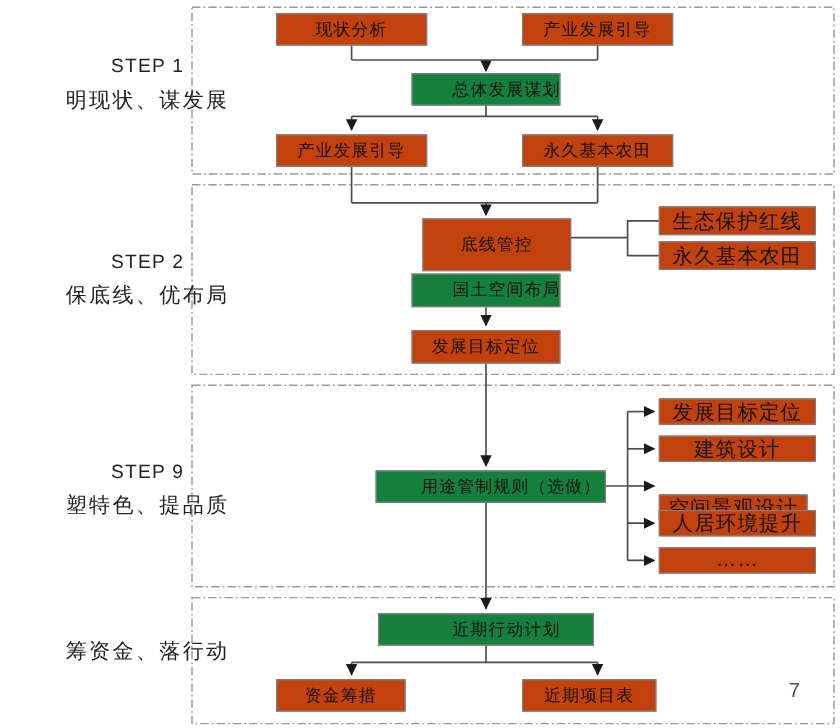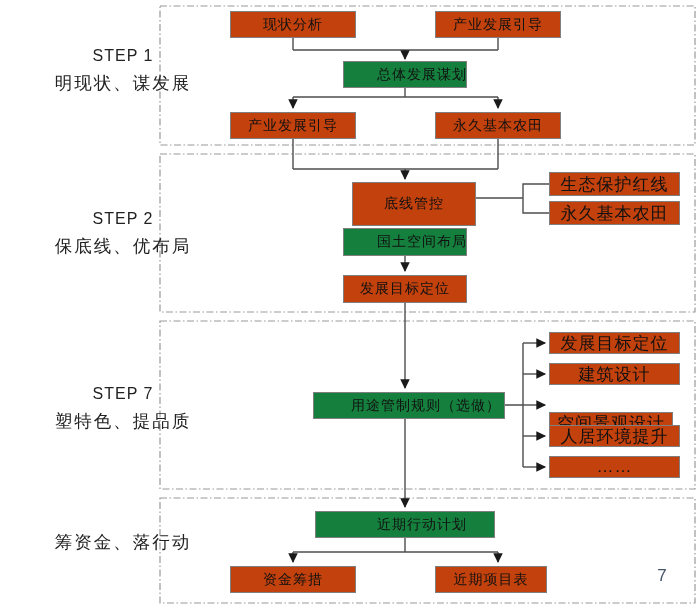--- a/index.html
+++ b/index.html
@@ -78,21 +78,21 @@
 
   <div class="steplabel" style="top:45px">
     <div class="en">STEP 1</div>
     <div class="cn">明现状、谋发展</div>
   </div>
   <div class="steplabel" style="top:208px">
     <div class="en">STEP 2</div>
     <div class="cn">保底线、优布局</div>
   </div>
   <div class="steplabel" style="top:383px">
-    <div class="en">STEP 7</div>
+    <div class="en">STEP 9</div>
     <div class="cn">塑特色、提品质</div>
   </div>
   <div class="steplabel" style="top:526px">
     <div class="cn">筹资金、落行动</div>
   </div>
 
   <div class="node" style="left:230px;top:11px;width:126px;height:27px">现状分析</div>
   <div class="node" style="left:435px;top:11px;width:126px;height:27px">产业发展引导</div>
   <div class="node fill" style="left:343px;top:61px;width:124px;height:27px">总体发展谋划</div>
   <div class="node" style="left:230px;top:112px;width:126px;height:27px">产业发展引导</div>
@@ -105,18 +105,18 @@
   <div class="node" style="left:343px;top:275px;width:124px;height:28px">发展目标定位</div>
 
   <div class="node fill" style="left:313px;top:392px;width:192px;height:27px">用途管制规则（选做）</div>
   <div class="node small" style="left:549px;top:332px;width:131px;height:22px">发展目标定位</div>
   <div class="node small" style="left:549px;top:363px;width:131px;height:22px">建筑设计</div>
   <div class="node small" style="left:549px;top:412px;width:124px;height:22px">空间景观设计</div>
   <div class="node small" style="left:549px;top:425px;width:131px;height:22px">人居环境提升</div>
   <div class="node small" style="left:549px;top:456px;width:131px;height:22px">……</div>
 
   <div class="node fill" style="left:315px;top:511px;width:180px;height:27px">近期行动计划</div>
-  <div class="node" style="left:230px;top:566px;width:126px;height:27px">资金筹措</div>
+  <div class="node" style="left:230px;top:566px;width:108px;height:27px">资金筹措</div>
   <div class="node" style="left:435px;top:566px;width:112px;height:27px">近期项目表</div>
 
   <div class="pagenum">7</div>
 
 </div>
 
 </body></html>

